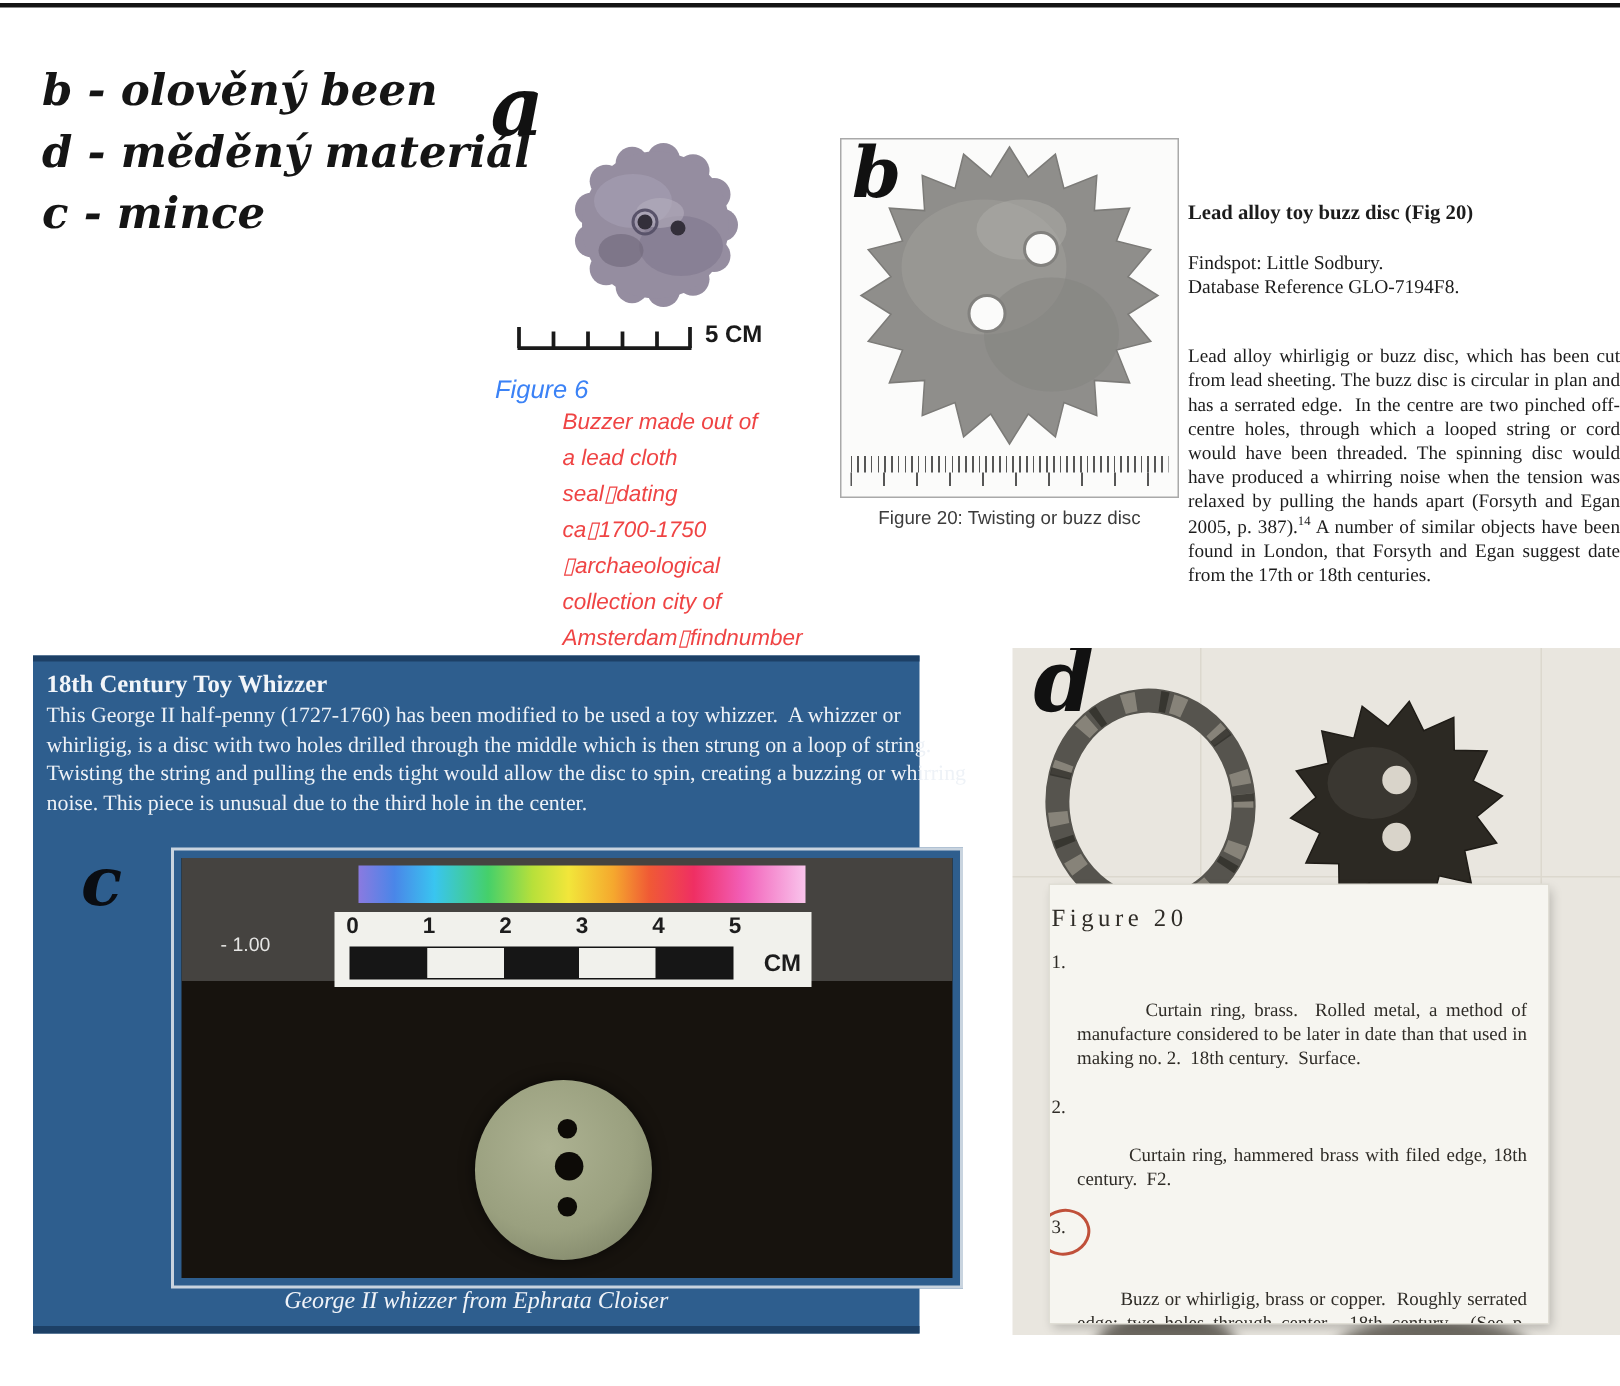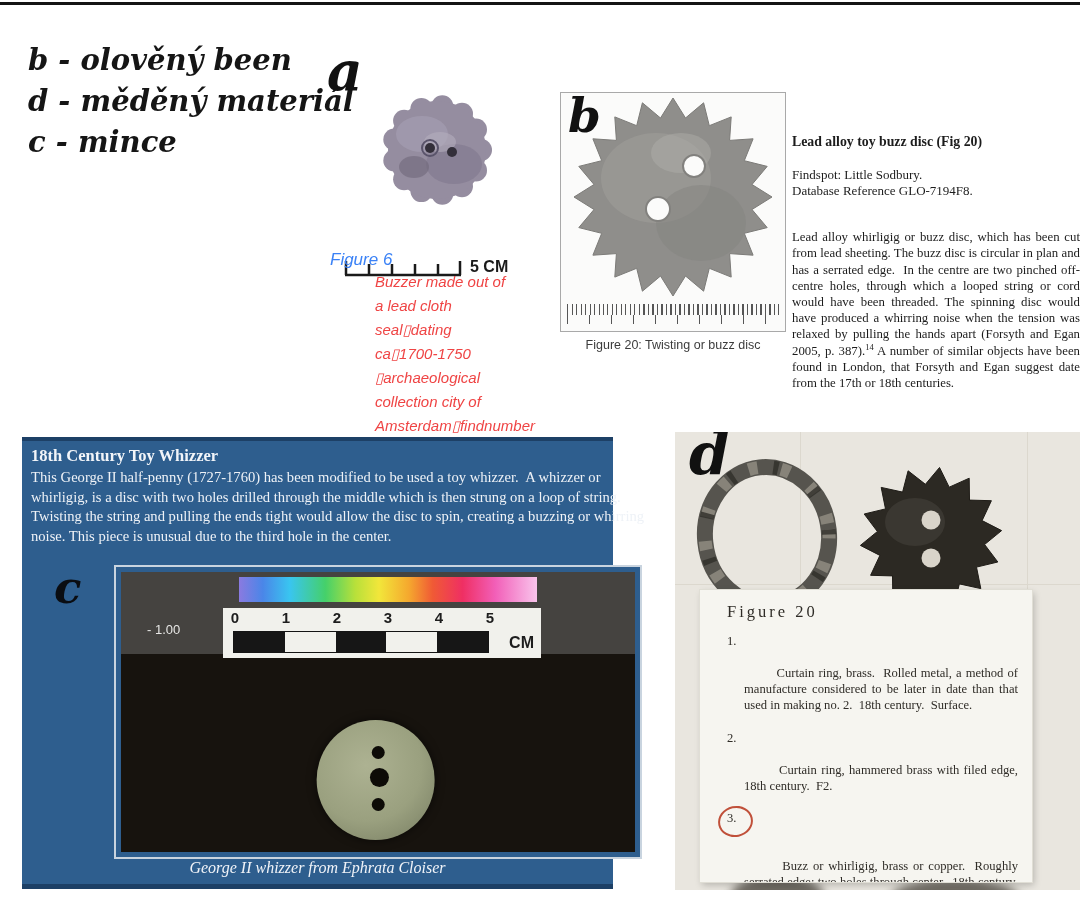--- a/index.html
+++ b/index.html
@@ -17,21 +17,21 @@
   
   .big-label{font-family:"DejaVu Serif",serif;font-style:italic;font-weight:700;color:#111;}
   #label-a{left:327px;top:38px;font-size:55px;}
   #label-b{left:568px;top:88px;font-size:47px;z-index:3;}
   #label-c{left:32px;top:120px;font-size:45px;color:#0a0d12;}
   #label-d{left:14px;top:-12px;font-size:58px;}
 
   
   #photo-a{left:362px;top:92px;}
   #scalebar-a{left:344px;top:214px;display:flex;align-items:flex-end;gap:8px;}
-  #scalebar-a .unit{font-family:"Liberation Sans",sans-serif;font-weight:700;font-size:16px;color:#1a1a1a;line-height:20px;margin-top:43px;}
+  #scalebar-a .unit{font-family:"Liberation Sans",sans-serif;font-weight:700;font-size:16px;color:#1a1a1a;line-height:20px;}
   #fig6{left:330px;top:250px;width:182px;font-family:"Liberation Sans",sans-serif;font-style:italic;}
   #fig6 .t{color:#3b82f6;font-weight:400;font-size:17px;margin-bottom:0;}
   #fig6 .c{color:#ef4444;font-size:15px;line-height:24px;margin-left:45px;}
 
   
   #photo-b{left:560px;top:92px;width:224px;height:238px;background:#fbfbfa;border:1px solid #a9a9a9;}
   #ruler-b1{left:6px;bottom:16px;right:6px;height:11px;
             background:repeating-linear-gradient(90deg,#565656 0 1px,transparent 1px 4.5px);}
   #ruler-b2{left:6px;bottom:7px;right:6px;height:9px;
             background:repeating-linear-gradient(90deg,#565656 0 1px,transparent 1px 22px);}
@@ -74,21 +74,21 @@
   .coin-hole{position:absolute;left:50%;border-radius:50%;background:#0d0b07;transform:translateX(-30%);}
   #caption-c{position:absolute;left:0;bottom:7px;width:100%;text-align:center;font-style:italic;
              font-size:16px;color:#f0f3f8;}
 
   
   #panel-d{left:675px;top:432px;width:405px;height:458px;background:#e9e6df;overflow:hidden;}
   .tile-line-v{position:absolute;top:0;width:1px;height:165px;background:#dcd8ce;}
   .tile-line-h{position:absolute;left:0;width:100%;height:1px;background:#dcd8ce;}
   #fig20-box{position:absolute;left:25px;top:158px;width:332px;height:292px;background:#f6f5f0;
              box-shadow:0 0 0 1px #e0ded5,2px 3px 7px rgba(0,0,0,.22);box-sizing:border-box;
-             padding:12px 14px 0 27px;overflow:hidden;z-index:5;}
+             padding:12px 14px 0 1px;overflow:hidden;z-index:5;}
   #fig20-box .title{font-size:16.5px;letter-spacing:3px;color:#2f2c27;margin-bottom:11px;}
   .fig20-item{position:relative;padding-left:17px;font-size:12.6px;line-height:16.1px;color:#2f2c27;
               text-align:justify;white-space:pre-wrap;}
   .fig20-item .num{position:absolute;left:0;top:0;white-space:nowrap;}
   #red-circle{position:absolute;left:-9px;top:-4px;width:31px;height:27px;border:2px solid #c0503a;
               border-radius:50%;transform:rotate(-12deg);}
   .blob{position:absolute;background:#6e6a62;border-radius:50%;filter:blur(4px);}
 </style>
 </head>
 <body>

